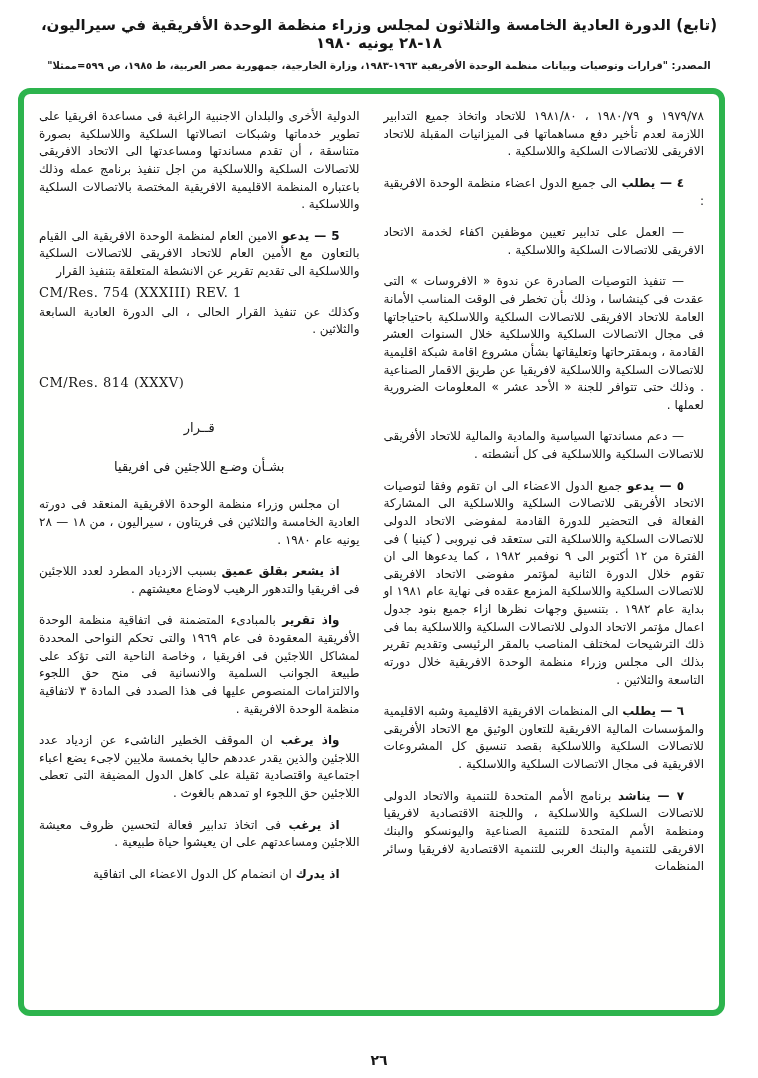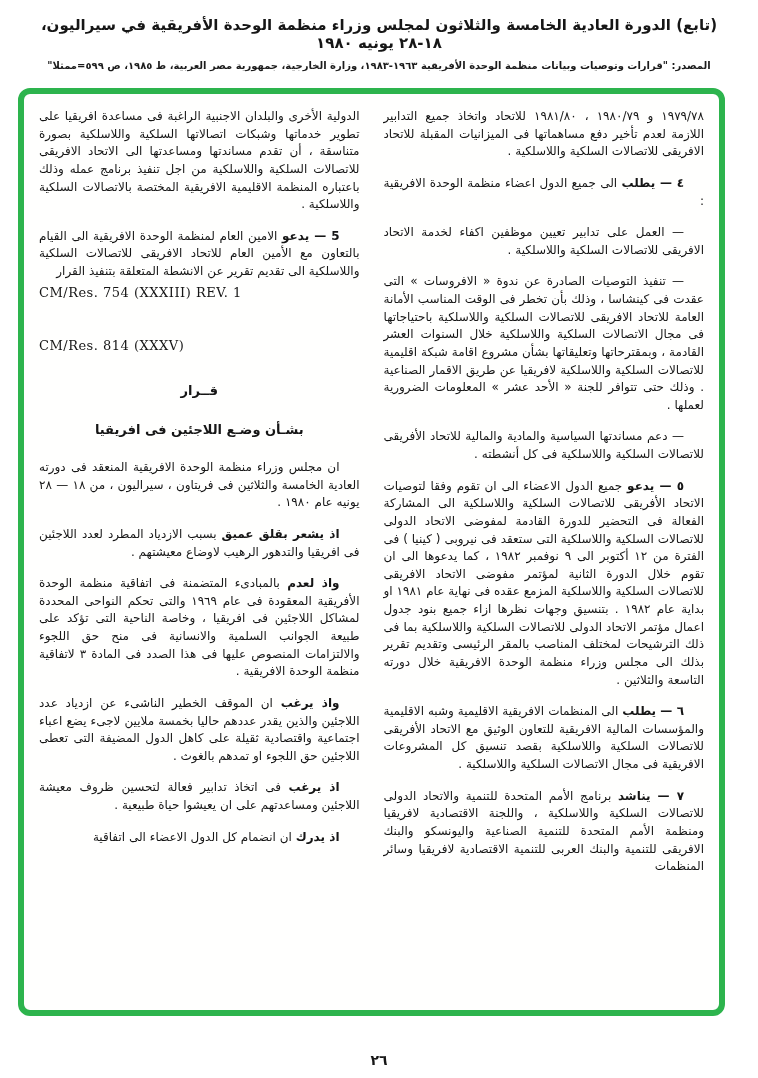--- a/index.html
+++ b/index.html
@@ -56,21 +56,21 @@
   .latin {
     direction: ltr; text-align: left;
     font-family: "DejaVu Serif", "Liberation Serif", serif;
     font-size: 13px; letter-spacing: 0.5px;
     margin: 0 0 2px 0;
   }
   .latin-gap { margin: 34px 0 26px 0; }
 
   .h-center {
     direction: rtl; text-align: center;
-    font-weight: bold; font-size: 13px;
+    font-weight: normal; font-size: 13px;
     margin: 0 0 20px 0;
   }
 
   
   .pgnum {
     position: absolute; bottom: 10px; left: 0; right: 0;
     text-align: center; font-weight: bold; font-size: 14px;
   }
 </style>
 </head>
@@ -93,26 +93,27 @@
       <p class="para indent"><span>— دعم مساندتها السياسية والمادية والمالية للاتحاد الأفريقى للاتصالات السلكية واللاسلكية فى كل أنشطته .</span></p>
       <p class="para indent"><b class="lead">٥ — يدعو</b><span> جميع الدول الاعضاء الى ان تقوم وفقا لتوصيات الاتحاد الأفريقى للاتصالات السلكية واللاسلكية الى المشاركة الفعالة فى التحضير للدورة القادمة لمفوضى الاتحاد الدولى للاتصالات السلكية واللاسلكية التى ستعقد فى نيروبى ( كينيا ) فى الفترة من ١٢ أكتوبر الى ٩ نوفمبر ١٩٨٢ ، كما يدعوها الى ان تقوم خلال الدورة الثانية لمؤتمر مفوضى الاتحاد الافريقى للاتصالات السلكية واللاسلكية المزمع عقده فى نهاية عام ١٩٨١ او بداية عام ١٩٨٢ . بتنسيق وجهات نظرها ازاء جميع بنود جدول اعمال مؤتمر الاتحاد الدولى للاتصالات السلكية واللاسلكية بما فى ذلك الترشيحات لمختلف المناصب بالمقر الرئيسى وتقديم تقرير بذلك الى مجلس وزراء منظمة الوحدة الافريقية خلال دورته التاسعة والثلاثين .</span></p>
       <p class="para indent"><b class="lead">٦ — يطلب</b><span> الى المنظمات الافريقية الاقليمية وشبه الاقليمية والمؤسسات المالية الافريقية للتعاون الوثيق مع الاتحاد الأفريقى للاتصالات السلكية واللاسلكية بقصد تنسيق كل المشروعات الافريقية فى مجال الاتصالات السلكية واللاسلكية .</span></p>
       <p class="para indent"><b class="lead">٧ — يناشد</b><span> برنامج الأمم المتحدة للتنمية والاتحاد الدولى للاتصالات السلكية واللاسلكية ، واللجنة الاقتصادية لافريقيا ومنظمة الأمم المتحدة للتنمية الصناعية واليونسكو والبنك الافريقى للتنمية والبنك العربى للتنمية الاقتصادية لافريقيا وسائر المنظمات</span></p>
     </section>
 
     <section class="col">
       <p class="para"><span>الدولية الأخرى والبلدان الاجنبية الراغبة فى مساعدة افريقيا على تطوير خدماتها وشبكات اتصالاتها السلكية واللاسلكية بصورة متناسقة ، أن تقدم مساندتها ومساعدتها الى الاتحاد الافريقى للاتصالات السلكية واللاسلكية من اجل تنفيذ برنامج عمله وذلك باعتباره المنظمة الاقليمية الافريقية المختصة بالاتصالات السلكية واللاسلكية .</span></p>
       <p class="para indent tight"><b class="lead">5 — يدعو</b><span> الامين العام لمنظمة الوحدة الافريقية الى القيام بالتعاون مع الأمين العام للاتحاد الافريقى للاتصالات السلكية واللاسلكية الى تقديم تقرير عن الانشطة المتعلقة بتنفيذ القرار</span></p>
       <div class="latin">CM/Res. 754 (XXXIII) REV. 1</div>
+      <p class="para"><span>وكذلك عن تنفيذ القرار الحالى ، الى الدورة العادية السابعة والثلاثين .</span></p>
       <div class="latin latin-gap">CM/Res. 814 (XXXV)</div>
       <div class="h-center">قــرار</div>
       <div class="h-center">بشـأن وضـع اللاجئين فى افريقيا</div>
       <p class="para indent"><span>ان مجلس وزراء منظمة الوحدة الافريقية المنعقد فى دورته العادية الخامسة والثلاثين فى فريتاون ، سيراليون ، من ١٨ — ٢٨ يونيه عام ١٩٨٠ .</span></p>
       <p class="para indent"><b class="lead">اذ يشعر بقلق عميق</b><span> بسبب الازدياد المطرد لعدد اللاجئين فى افريقيا والتدهور الرهيب لاوضاع معيشتهم .</span></p>
-      <p class="para indent"><b class="lead">واذ لعدم</b><span> بالمبادىء المتضمنة فى اتفاقية منظمة الوحدة الأفريقية المعقودة فى عام ١٩٦٩ والتى تحكم النواحى المحددة لمشاكل اللاجئين فى افريقيا ، وخاصة الناحية التى تؤكد على طبيعة الجوانب السلمية والانسانية فى منح حق اللجوء والالتزامات المنصوص عليها فى هذا الصدد فى المادة ٣ لاتفاقية منظمة الوحدة الافريقية .</span></p>
+      <p class="para indent"><b class="lead">واذ تقرير</b><span> بالمبادىء المتضمنة فى اتفاقية منظمة الوحدة الأفريقية المعقودة فى عام ١٩٦٩ والتى تحكم النواحى المحددة لمشاكل اللاجئين فى افريقيا ، وخاصة الناحية التى تؤكد على طبيعة الجوانب السلمية والانسانية فى منح حق اللجوء والالتزامات المنصوص عليها فى هذا الصدد فى المادة ٣ لاتفاقية منظمة الوحدة الافريقية .</span></p>
       <p class="para indent"><b class="lead">واذ يرغب</b><span> ان الموقف الخطير الناشىء عن ازدياد عدد اللاجئين والذين يقدر عددهم حاليا بخمسة ملايين لاجىء يضع اعباء اجتماعية واقتصادية ثقيلة على كاهل الدول المضيفة التى تعطى اللاجئين حق اللجوء او تمدهم بالغوث .</span></p>
       <p class="para indent"><b class="lead">اذ يرغب</b><span> فى اتخاذ تدابير فعالة لتحسين ظروف معيشة اللاجئين ومساعدتهم على ان يعيشوا حياة طبيعية .</span></p>
       <p class="para indent"><b class="lead">اذ يدرك</b><span> ان انضمام كل الدول الاعضاء الى اتفاقية</span></p>
     </section>
 
   </main>
 
   <footer class="pgnum">٢٦</footer>
 
 </div>

